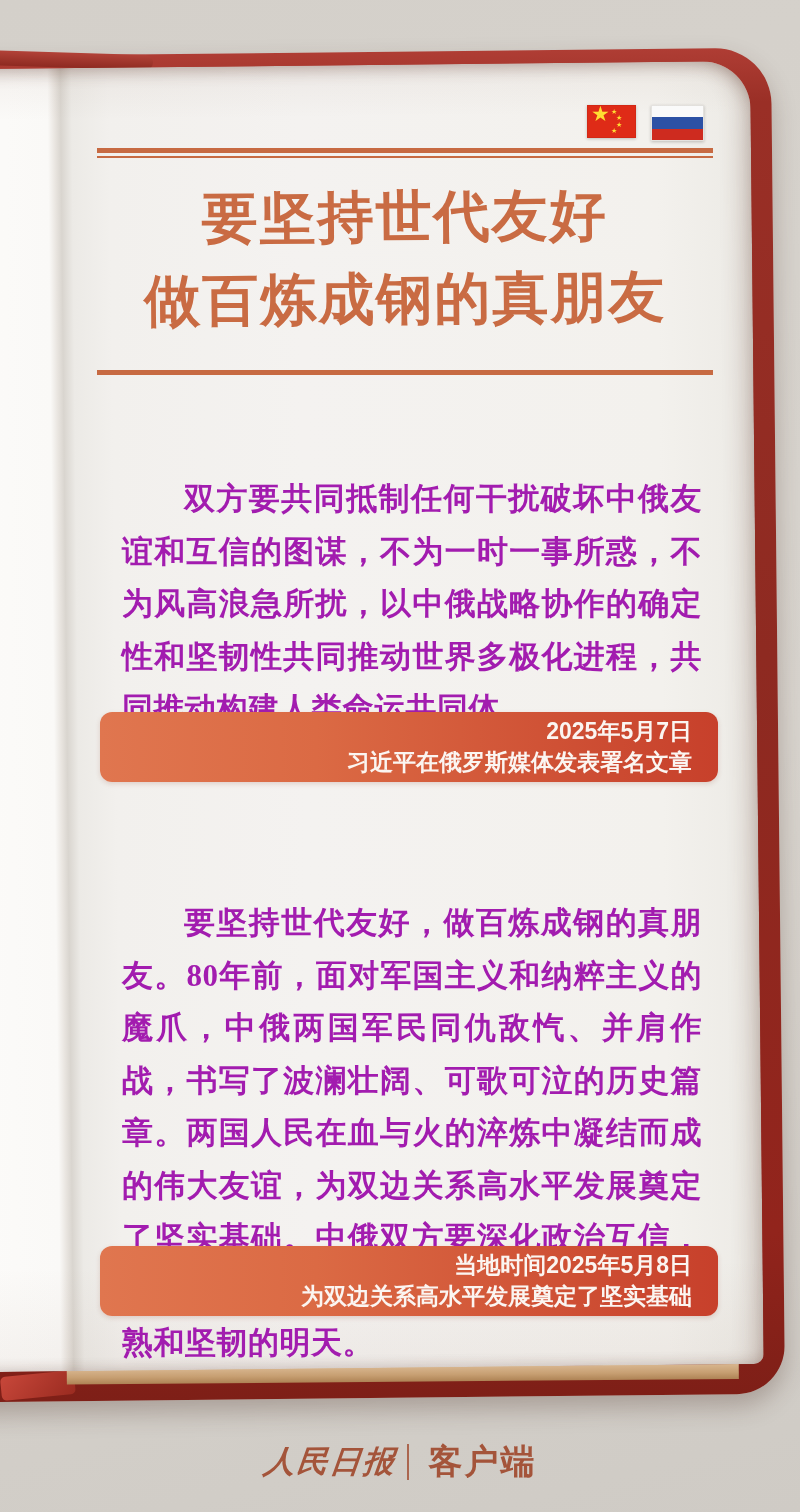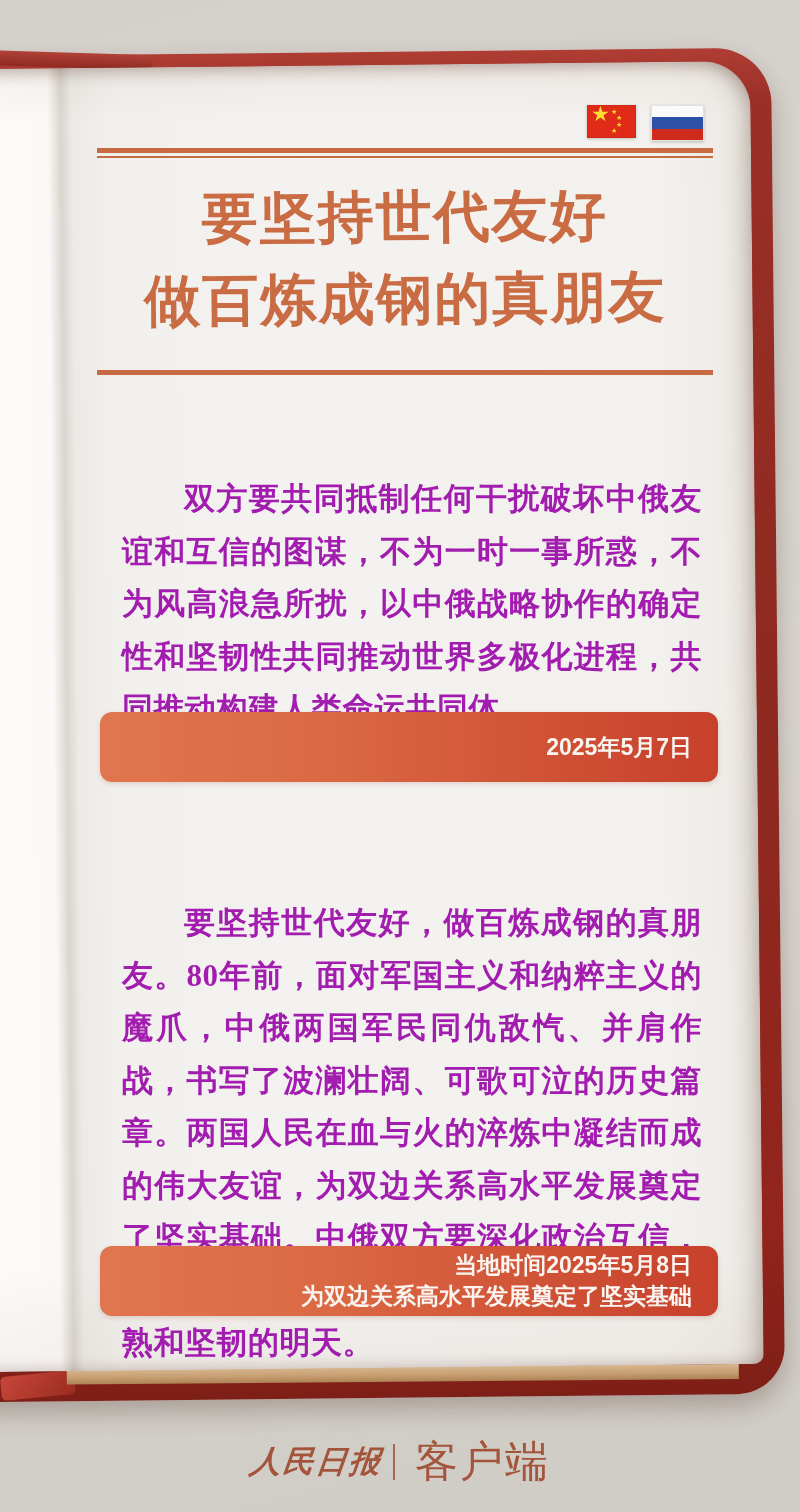--- a/index.html
+++ b/index.html
@@ -68,21 +68,21 @@
         color:#FBF5F1;font-weight:bold;font-size:23px;line-height:31px;text-align:right;
         box-shadow:0 2px 5px rgba(140,60,40,0.18);}
   .box1{top:712px;}
   .box2{top:1246px;}
 
   .footer{position:absolute;top:1432px;left:0;width:800px;height:60px;
         display:flex;justify-content:center;align-items:center;gap:11px;color:#A4543A;}
   .brand-name{font-family:"DejaVu Serif","Liberation Serif",serif;font-style:italic;
         font-weight:bold;font-size:31px;letter-spacing:2px;transform:skewX(-6deg);}
   .brand-divider{width:2px;height:36px;background:#A4543A;opacity:0.85;}
-  .brand-suffix{font-size:43px;font-weight:400;letter-spacing:2px;margin-left:9px;}
+  .brand-suffix{font-size:34px;font-weight:700;letter-spacing:2px;margin-left:9px;}
 </style>
 </head>
 <body>
 
 <div class="canvas">
 
   <div class="book">
     <div class="cover"></div>
     <div class="cover-fold-top"></div>
     <div class="cover-fold-bottom"></div>
@@ -114,20 +114,21 @@
       <div>要坚持世代友好</div>
       <div>做百炼成钢的真朋友</div>
     </div>
 
     <div class="rule rule-bottom"></div>
 
     <p class="para para1">双方要共同抵制任何干扰破坏中俄友谊和互信的图谋，不为一时一事所惑，不为风高浪急所扰，以中俄战略协作的确定性和坚韧性共同推动世界多极化进程，共同推动构建人类命运共同体。</p>
 
     <div class="quote-box box1">
       <div>2025年5月7日</div>
+      <div>习近平在俄罗斯媒体发表署名文章</div>
     </div>
 
     <p class="para para2">要坚持世代友好，做百炼成钢的真朋友。80年前，面对军国主义和纳粹主义的魔爪，中俄两国军民同仇敌忾、并肩作战，书写了波澜壮阔、可歌可泣的历史篇章。两国人民在血与火的淬炼中凝结而成的伟大友谊，为双边关系高水平发展奠定了坚实基础。中俄双方要深化政治互信，密切战略协作，推动双边关系迈向更加成熟和坚韧的明天。</p>
 
     <div class="quote-box box2">
       <div>当地时间2025年5月8日</div>
       <div>为双边关系高水平发展奠定了坚实基础</div>
     </div>
 
     <div class="footer">

